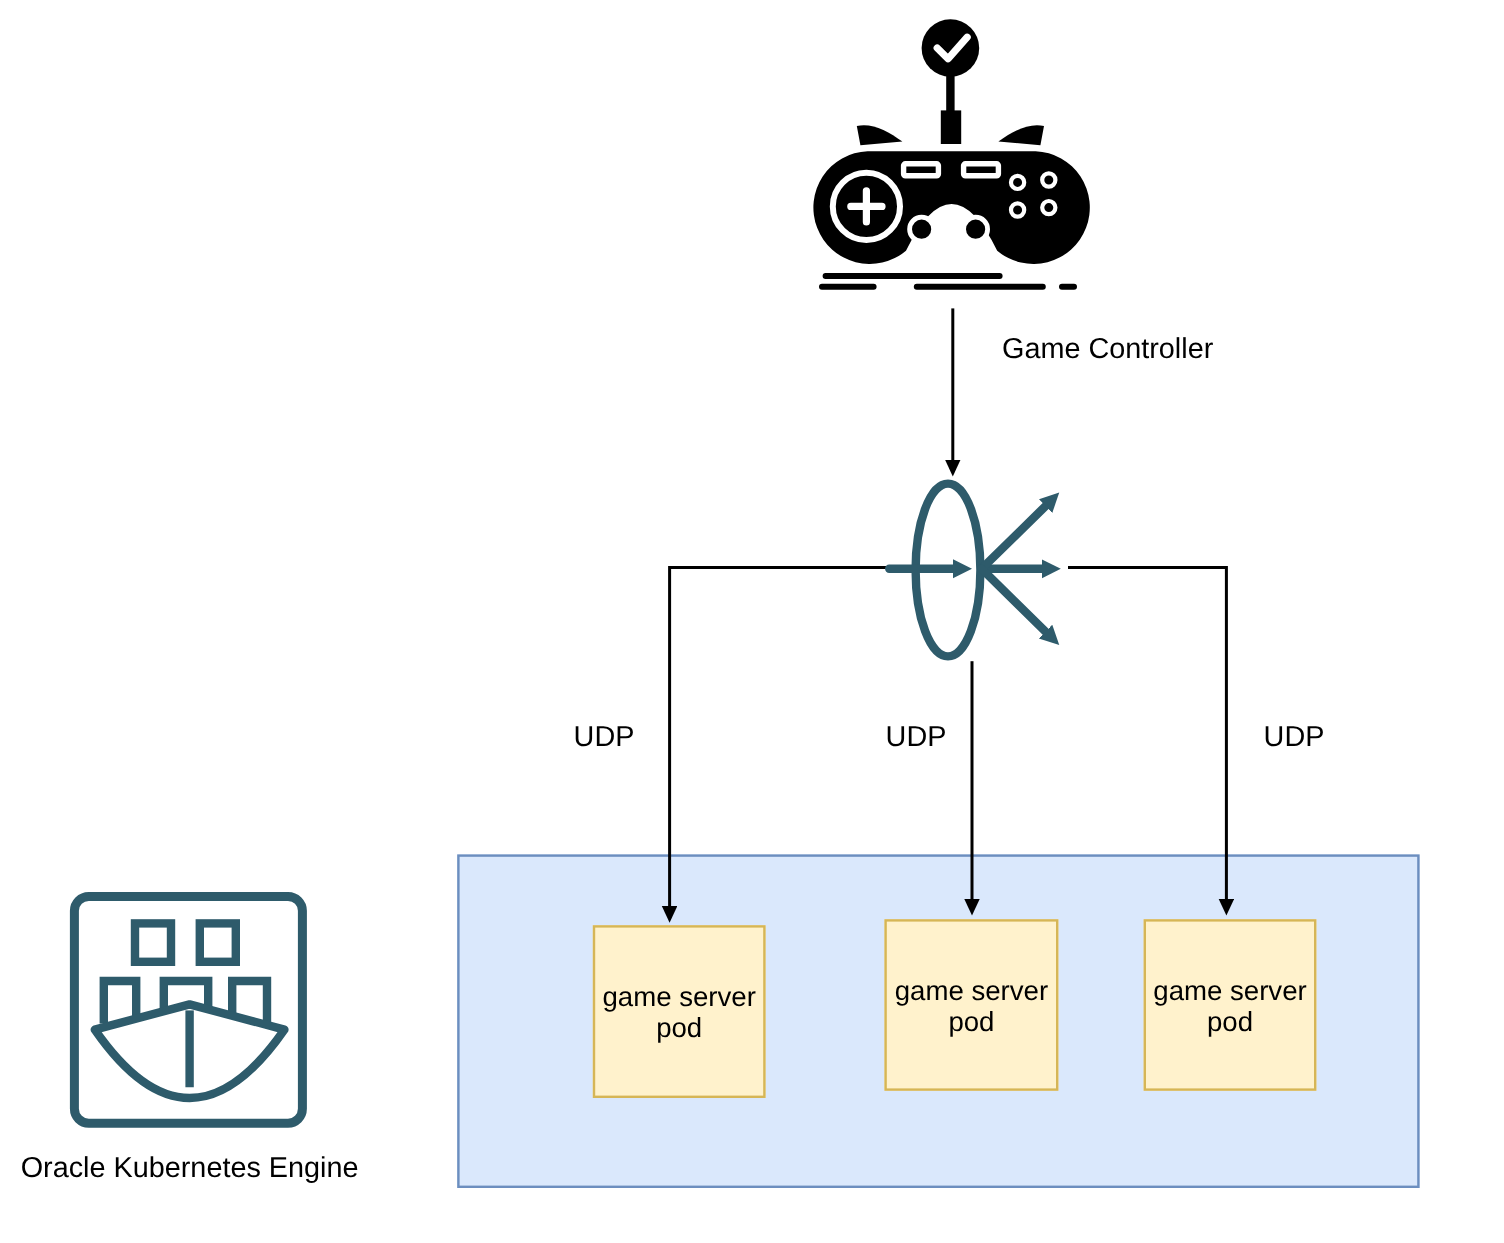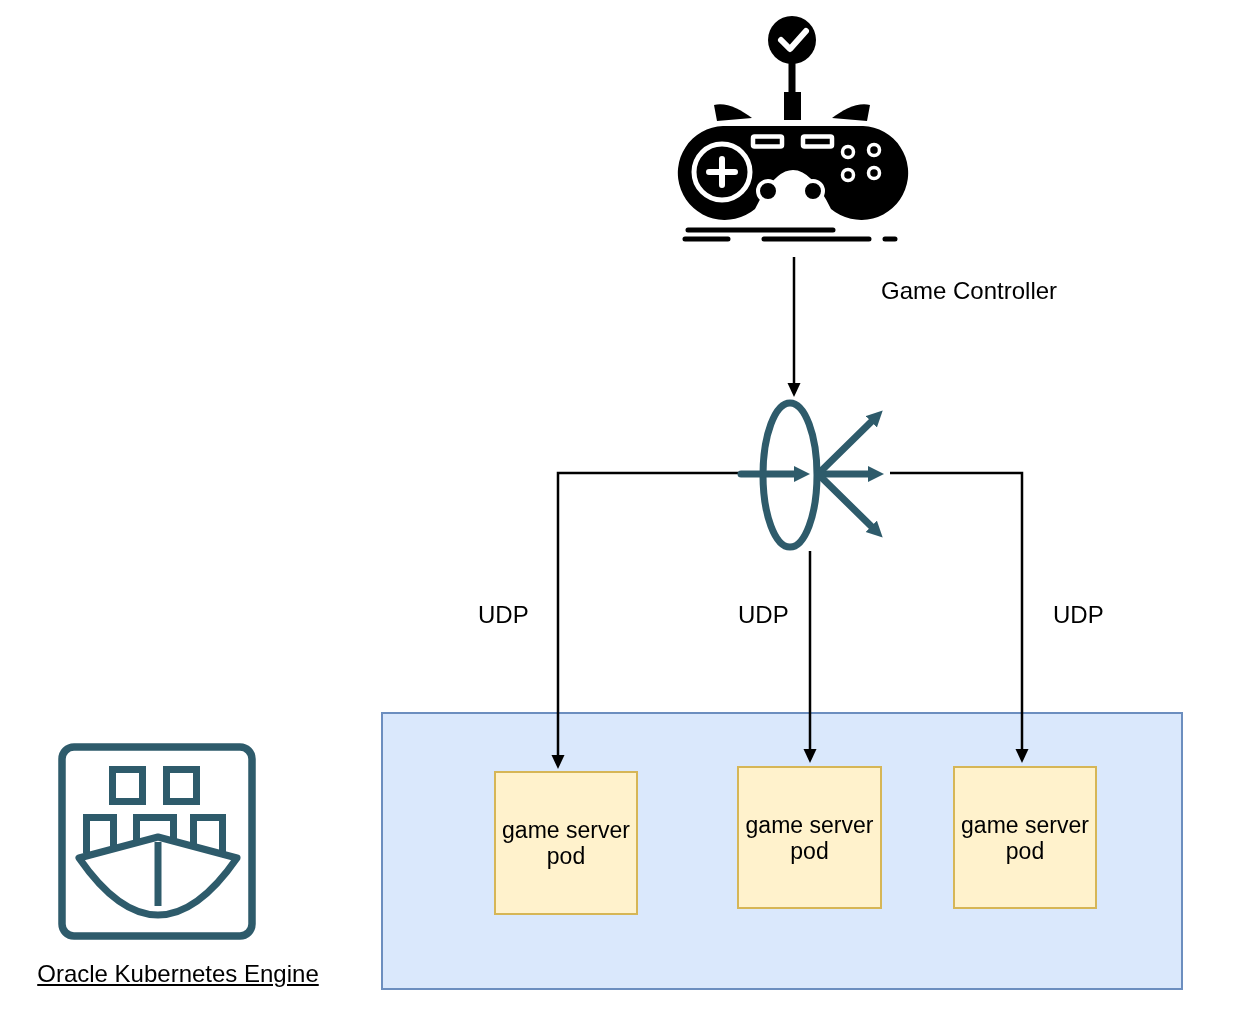--- a/index.html
+++ b/index.html
@@ -35,26 +35,26 @@
   .wires{
     position:absolute;left:0;top:0;width:1253px;height:1036px;
     z-index:3;pointer-events:none;
   }
   .lbl{
     position:absolute;
     font-size:24px;line-height:28px;
     white-space:nowrap;
     z-index:4;
   }
-  .lbl-game-controller{left:881px;top:277px;}
+  .lbl-game-controller{left:835px;top:277px;}
   .lbl-nlb{left:506px;top:413px;}
   .lbl-udp-0{left:478px;top:601px;}
   .lbl-udp-1{left:738px;top:601px;}
   .lbl-udp-2{left:1053px;top:601px;}
-  .lbl-oke{left:33px;top:960px;width:290px;text-align:center;white-space:nowrap;text-decoration:underline;}
+  .lbl-oke{left:13px;top:960px;width:290px;text-align:center;white-space:nowrap;}
 </style>
 </head>
 <body>
 
 <div class="canvas">
 
   <div class="cluster"></div>
 
   <div class="pod pod-1">
     <span>game server pod</span>

